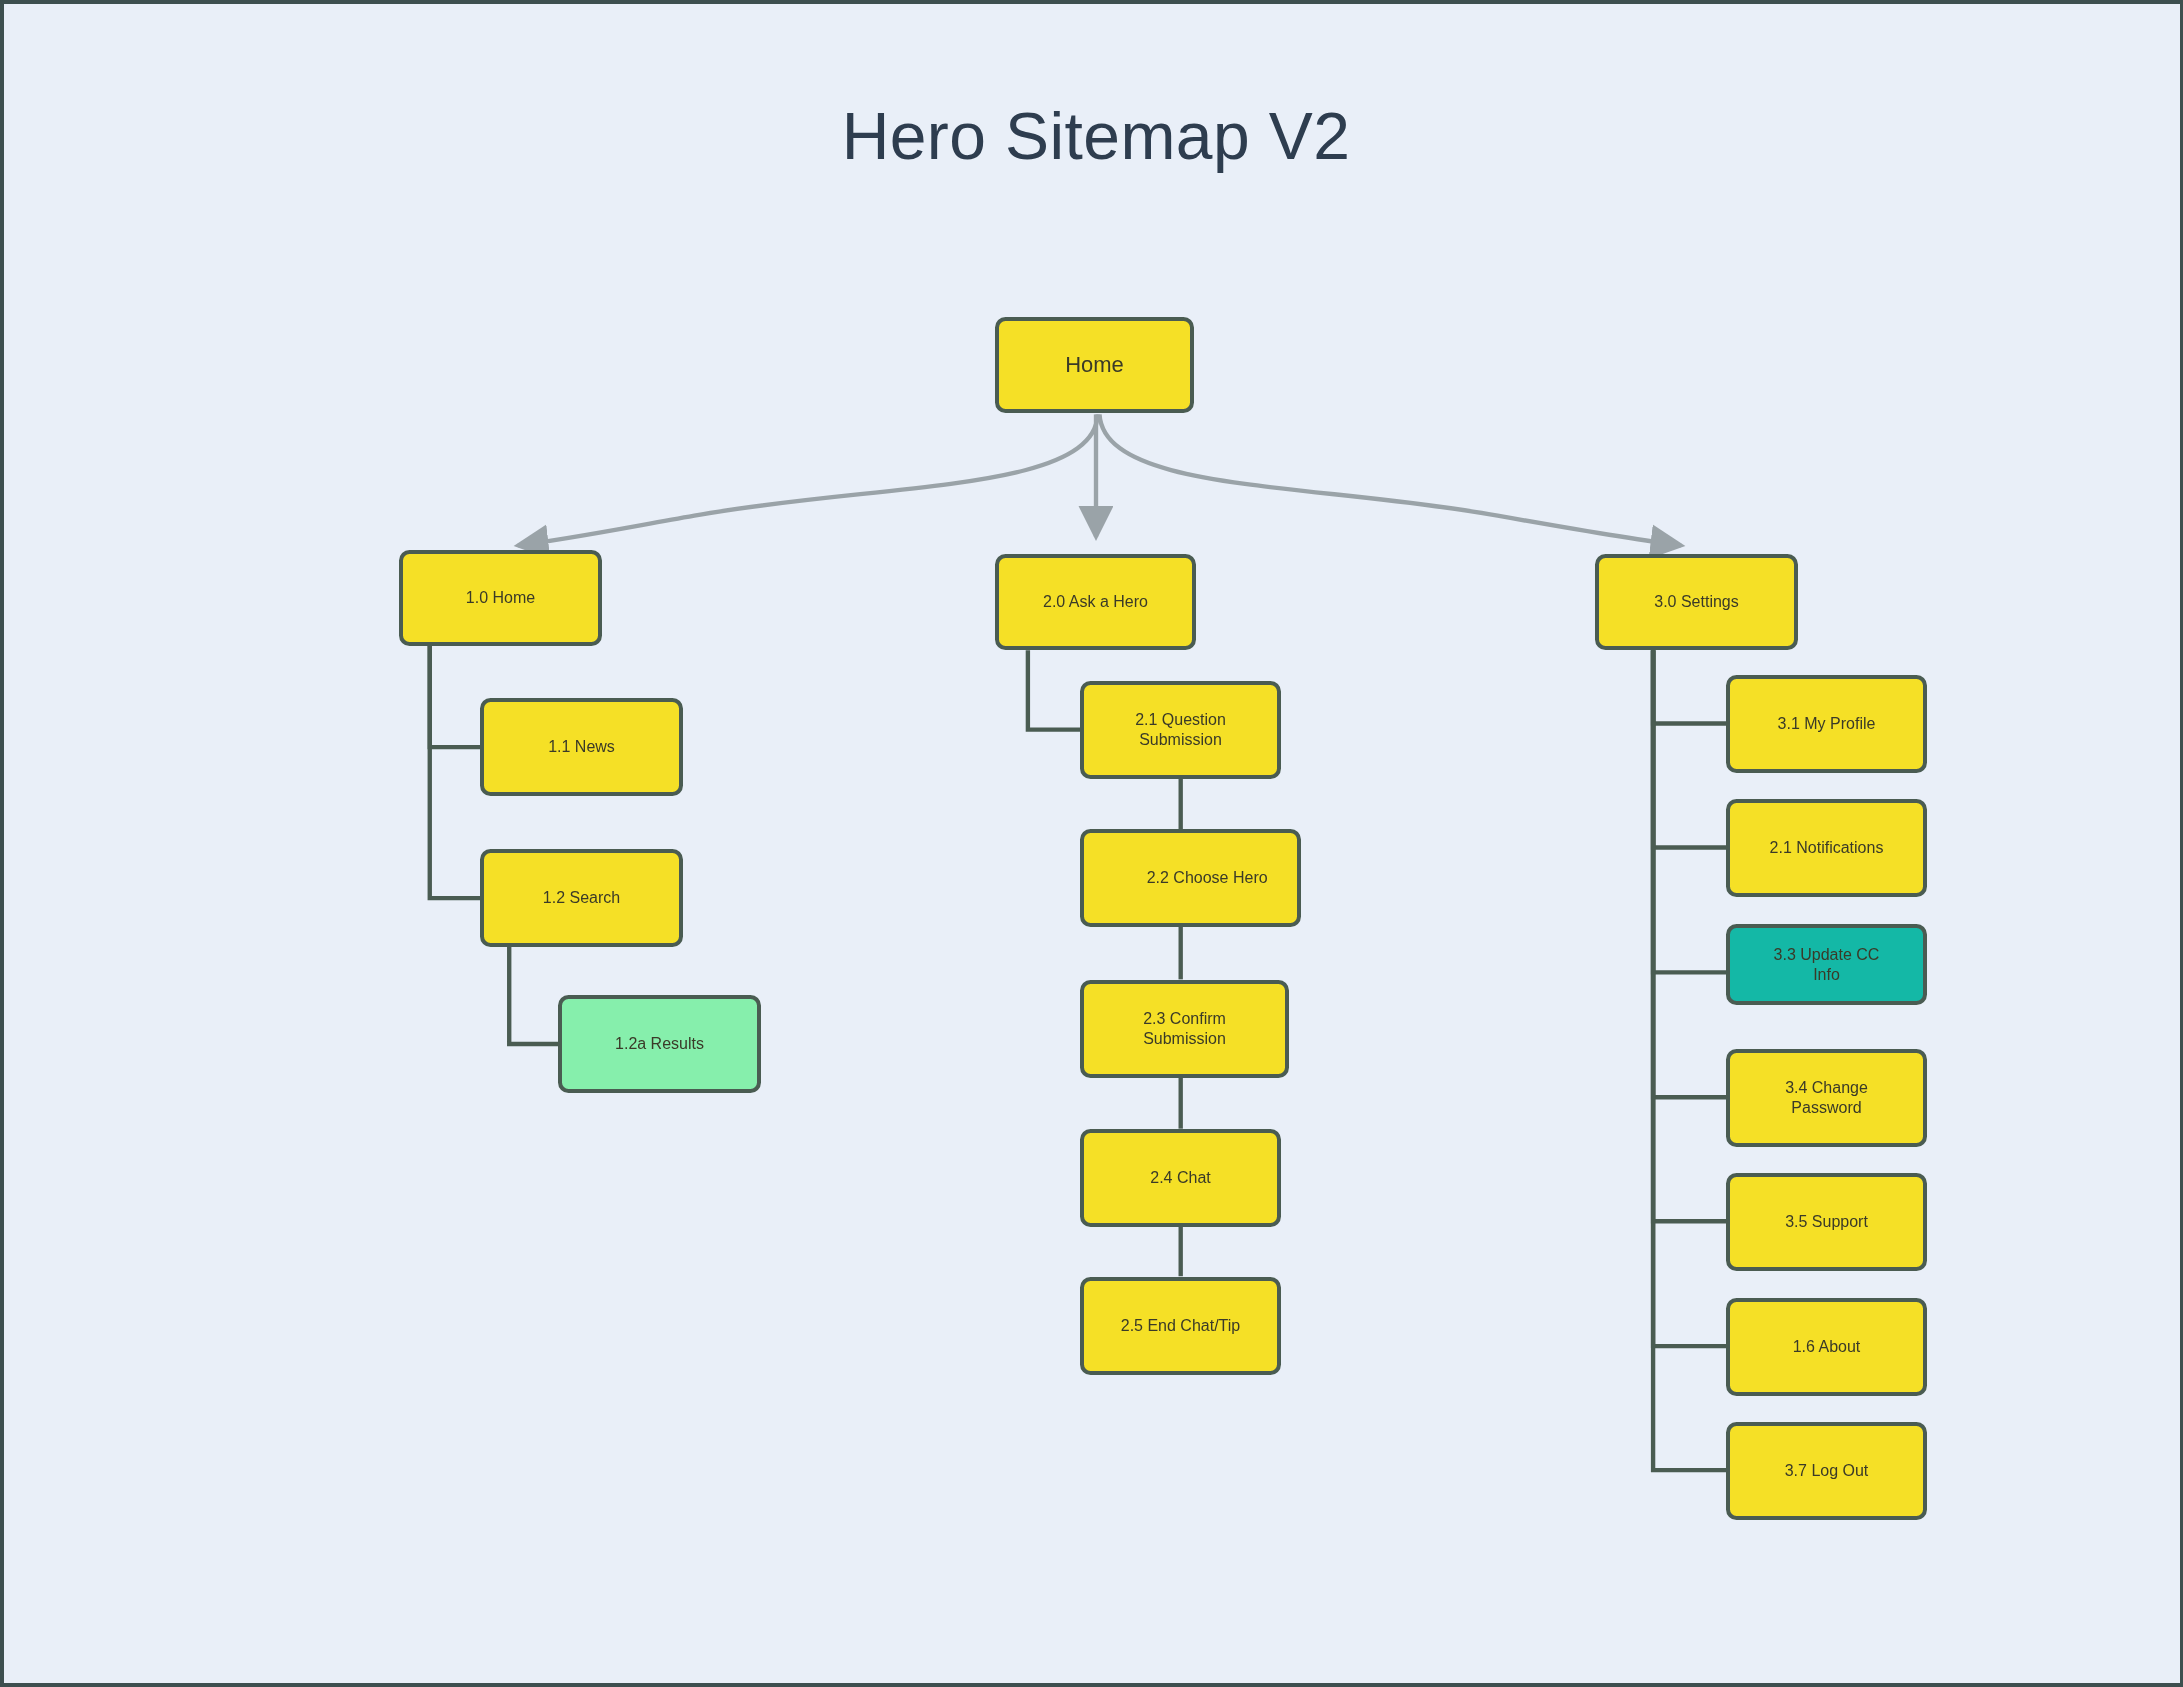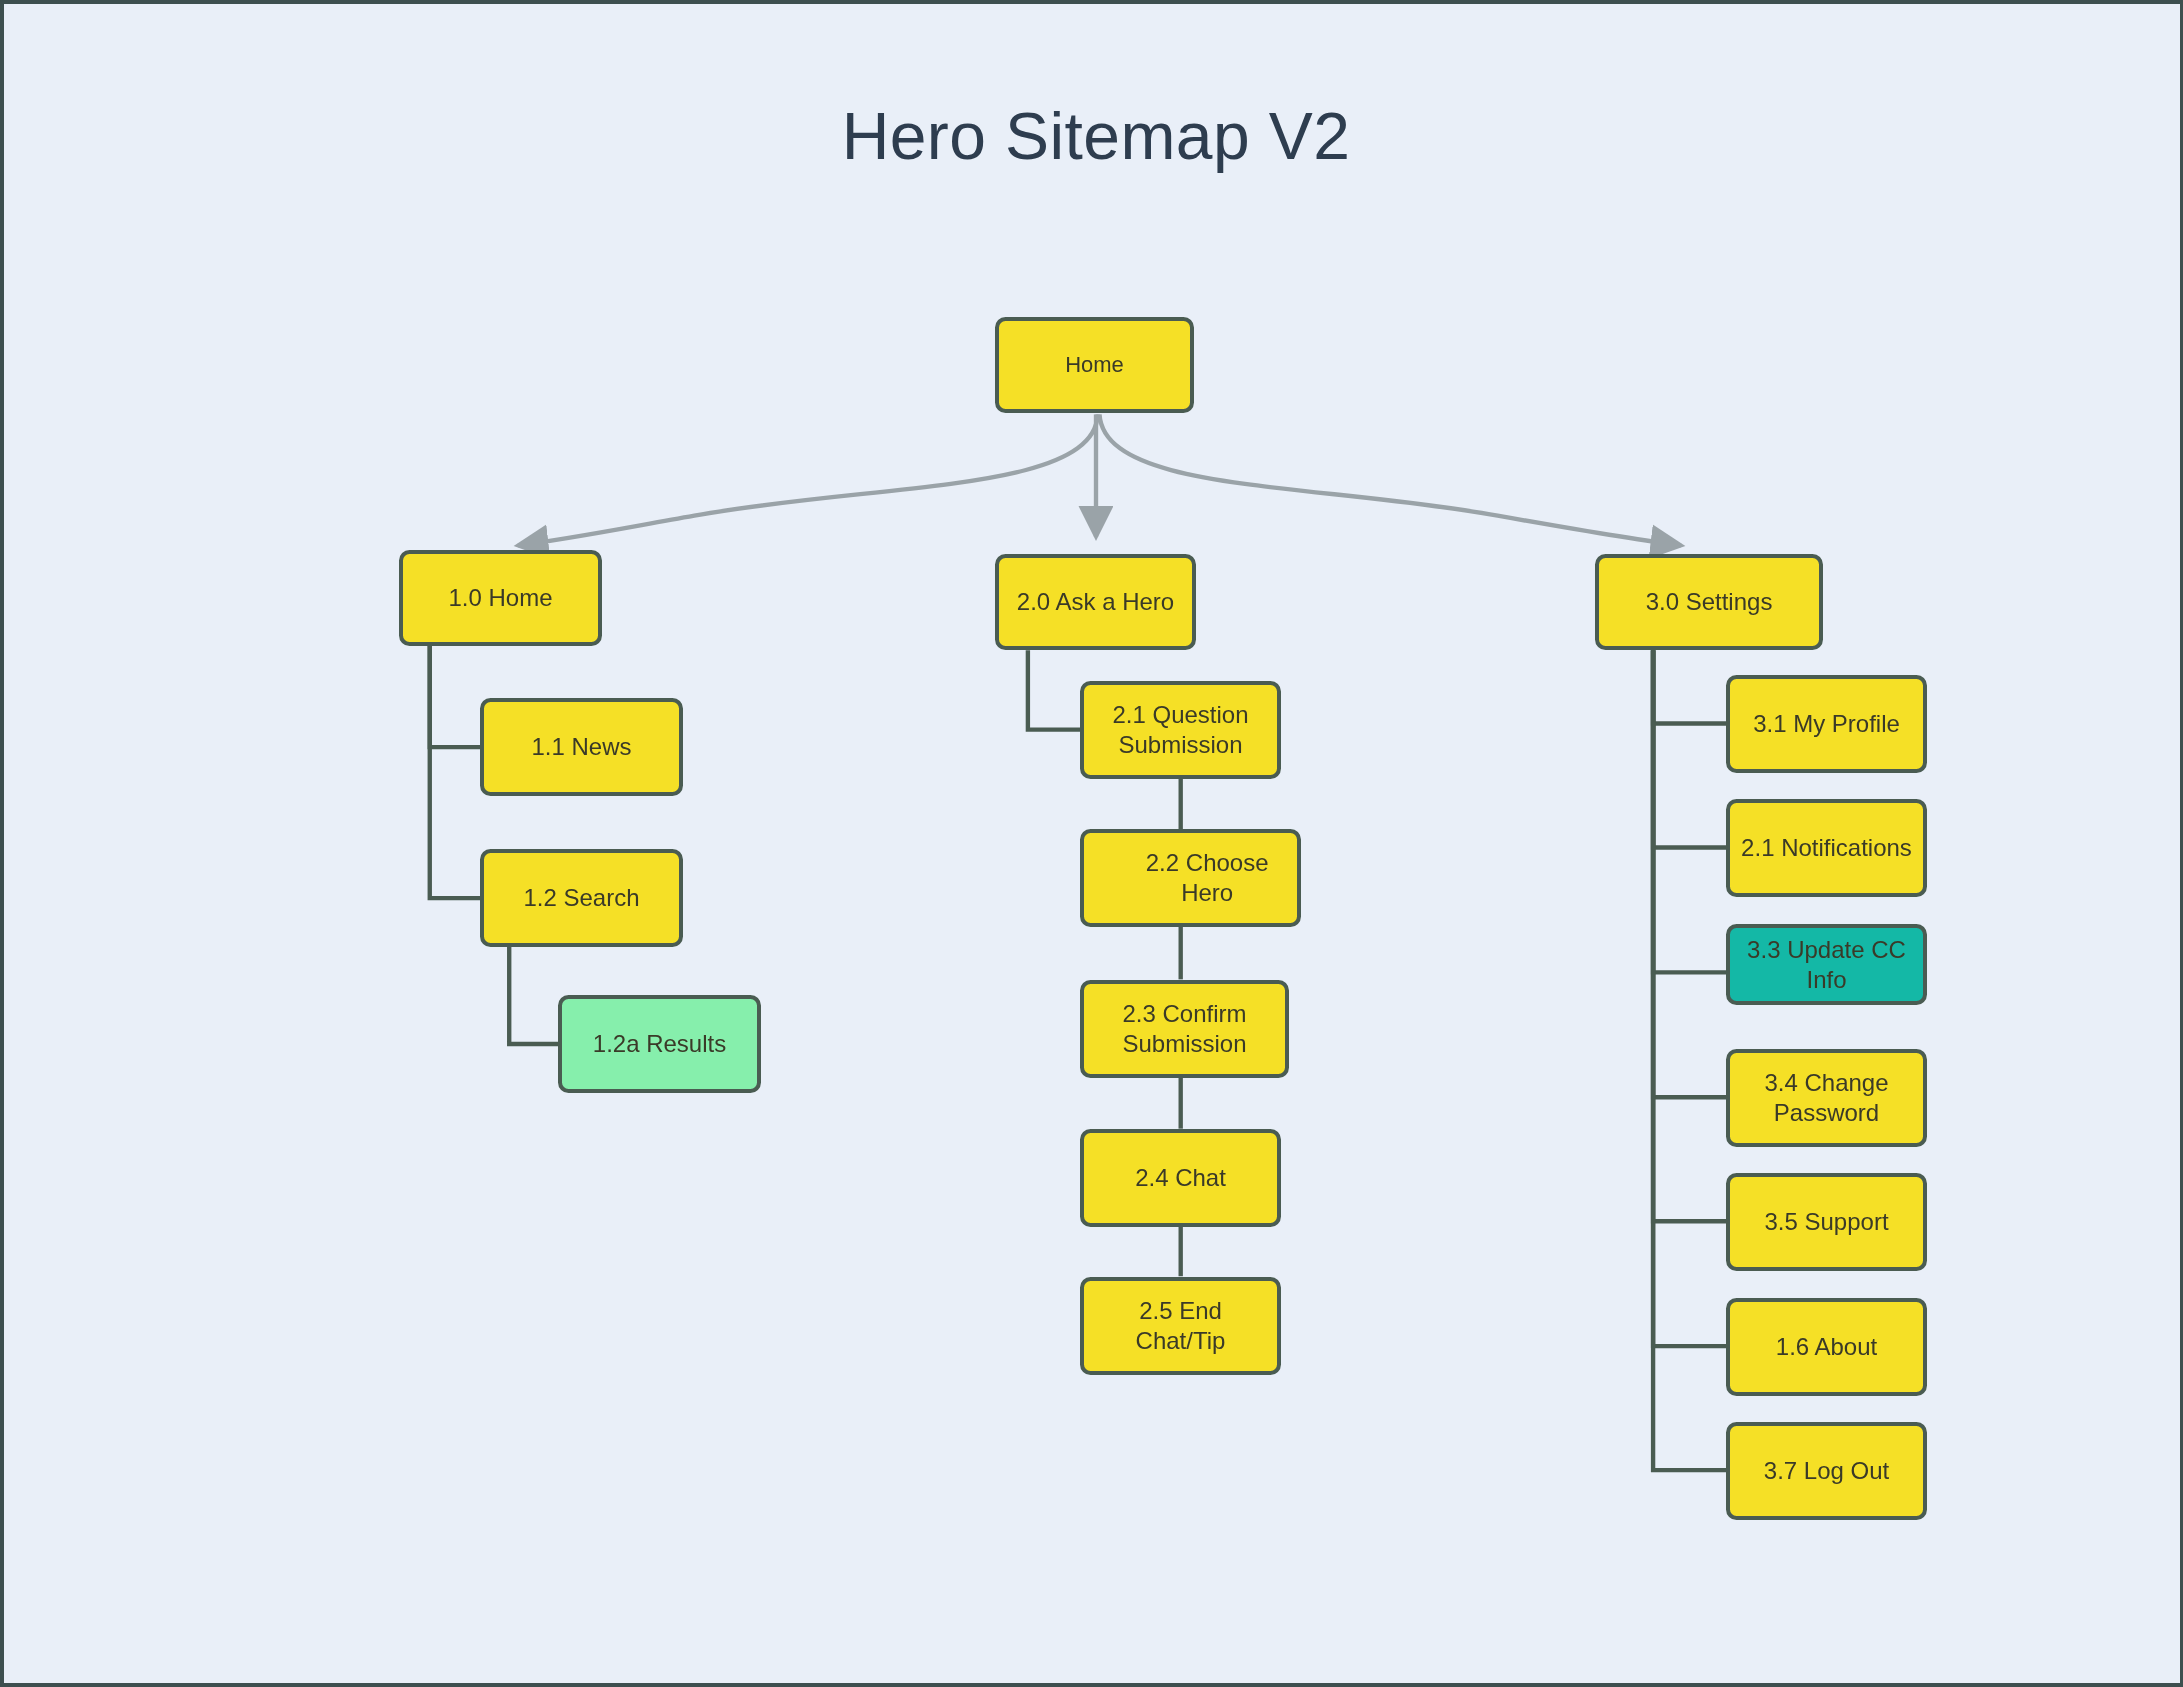--- a/index.html
+++ b/index.html
@@ -40,21 +40,21 @@
     position: absolute;
     box-sizing: border-box;
     background: #f5e026;
     border: 4.4px solid #4a5c52;
     border-radius: 10.5px;
     display: flex;
     align-items: center;
     justify-content: center;
     text-align: center;
     color: #3a3a28;
-    font-size: 24px;
+    font-size: 16px;
     line-height: 1.25;
     padding: 3.5px 8.7px;
   }
   .node.root { font-size: 22px; }
   .node-label { display: block; white-space: pre-line; }
 </style>
 </head>
 <body>
 
 <div id="canvas">
@@ -120,21 +120,21 @@
       <div class="node" style="left: 1076px; top: 976px; width: 209px; height: 98px; background: rgb(245, 224, 38); border-color: rgb(74, 92, 82); color: rgb(58, 58, 40);">
         <span class="node-label">2.3 Confirm
 Submission</span>
       </div>
       <div class="node" style="left: 1076px; top: 1125px; width: 201px; height: 98px; background: rgb(245, 224, 38); border-color: rgb(74, 92, 82); color: rgb(58, 58, 40);">
         <span class="node-label">2.4 Chat</span>
       </div>
       <div class="node" style="left: 1076px; top: 1273px; width: 201px; height: 98px; background: rgb(245, 224, 38); border-color: rgb(74, 92, 82); color: rgb(58, 58, 40);">
         <span class="node-label">2.5 End Chat/Tip</span>
       </div>
-      <div class="node" style="left: 1591px; top: 550px; width: 228px; height: 96px; background: rgb(245, 224, 38); border-color: rgb(74, 92, 82); color: rgb(58, 58, 40);">
+      <div class="node" style="left: 1591px; top: 550px; width: 203px; height: 96px; background: rgb(245, 224, 38); border-color: rgb(74, 92, 82); color: rgb(58, 58, 40);">
         <span class="node-label">3.0 Settings</span>
       </div>
       <div class="node" style="left: 1722px; top: 671px; width: 201px; height: 98px; background: rgb(245, 224, 38); border-color: rgb(74, 92, 82); color: rgb(58, 58, 40);">
         <span class="node-label">3.1 My Profile</span>
       </div>
       <div class="node" style="left: 1722px; top: 795px; width: 201px; height: 98px; background: rgb(245, 224, 38); border-color: rgb(74, 92, 82); color: rgb(58, 58, 40);">
         <span class="node-label">2.1 Notifications</span>
       </div>
       <div class="node" style="left: 1722px; top: 920px; width: 201px; height: 81px; background: #14b8a6; border-color: rgb(74, 92, 82); color: rgb(58, 58, 40);">
         <span class="node-label">3.3 Update CC

